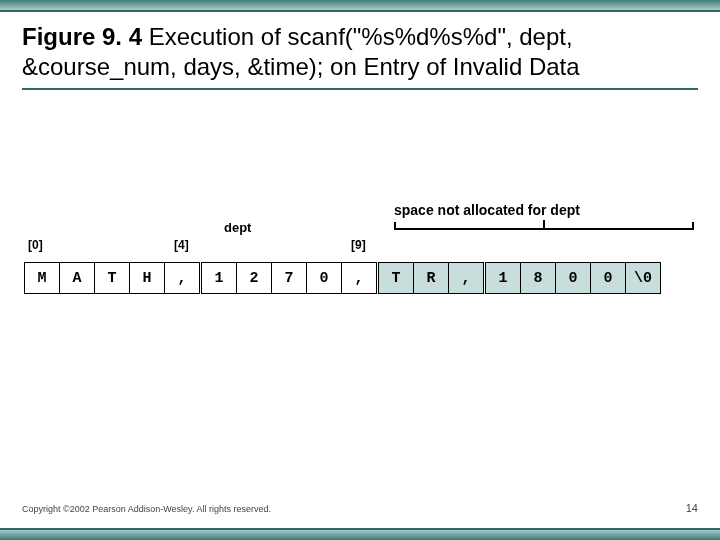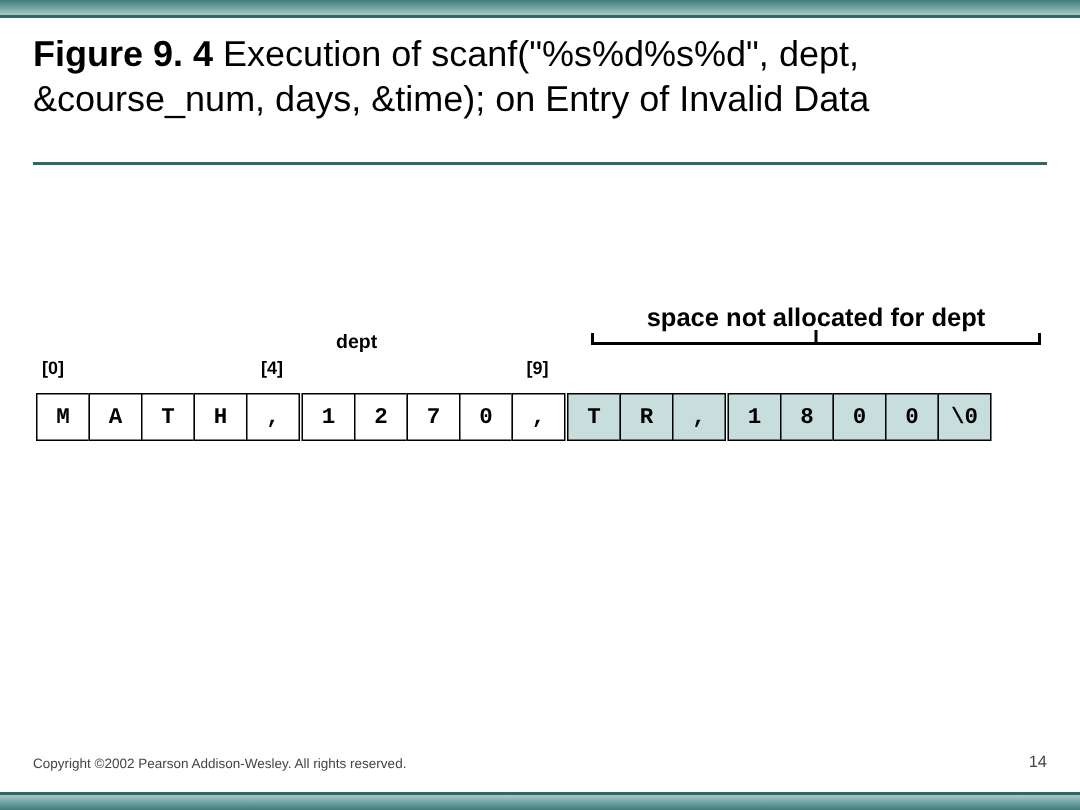--- a/index.html
+++ b/index.html
@@ -8,21 +8,21 @@
     width: 720px; height: 540px; position: relative; background: #fff;
   }
   .edge { position: absolute; left: 0; width: 720px; height: 10px; background: linear-gradient(to bottom, #4a8a88, #b8d4d2); }
   .edge-top { top: 0; background: linear-gradient(to bottom, #3e7c7a, #a8cac8); }
   .edge-bottom { bottom: 0; background: linear-gradient(to top, #3e7c7a, #a8cac8); }
   .edge-line-top { position: absolute; top: 10px; left: 0; width: 720px; height: 2px; background: #2f6866; }
   .edge-line-bottom { position: absolute; bottom: 10px; left: 0; width: 720px; height: 2px; background: #2f6866; }
 
   .title-area {
     position: absolute; top: 22px; left: 22px; right: 22px;
-    padding-bottom: 26px; border-bottom: 2px solid #2f6866;
+    padding-bottom: 6px; border-bottom: 2px solid #2f6866;
   }
   .title-text {
     font-size: 24px; line-height: 30px; color: #000;
   }
   .title-bold { font-weight: bold; }
 
   .diagram {
     position: absolute; top: 220px; left: 22px; right: 22px;
   }
   .labels-row {
@@ -31,21 +31,21 @@
   .lbl { position: absolute; font-size: 13px; font-weight: bold; font-family: Arial, sans-serif; }
   .lbl-sm { font-size: 12px; font-weight: bold; }
 
   .dept-label-row { position: relative; height: 18px; margin-left: 2px; }
   .dept-center { position: absolute; left: 152px; font-size: 13px; font-weight: bold; margin-left: 48px; }
 
   .brace-wrap { position: absolute; left: 370px; top: -6px; width: 300px; height: 30px; }
   .brace-line { position: absolute; top: 14px; left: 0; right: 0; height: 2px; background: #000; }
   .brace-notch { position: absolute; top: 8px; width: 2px; height: 8px; background: #000; }
   .brace-mid  { position: absolute; top: 6px; left: 50%; width: 2px; height: 10px; background: #000; transform: translateX(-1px); }
-  .brace-text { position: absolute; top: -12px; width: 100%; text-align: center; font-size: 17px; font-weight: bold; }
+  .brace-text { position: absolute; top: -12px; width: 100%; text-align: left; font-size: 14px; font-weight: bold; }
 
   .cells-row {
     display: flex; margin-top: 2px; margin-left: 2px;
   }
   .cell {
     width: 36px; height: 32px; border: 1px solid #000;
     display: flex; align-items: center; justify-content: center;
     font-family: "Courier New", monospace; font-size: 15px; font-weight: bold;
     margin-right: -1px; background: #fff;
   }

